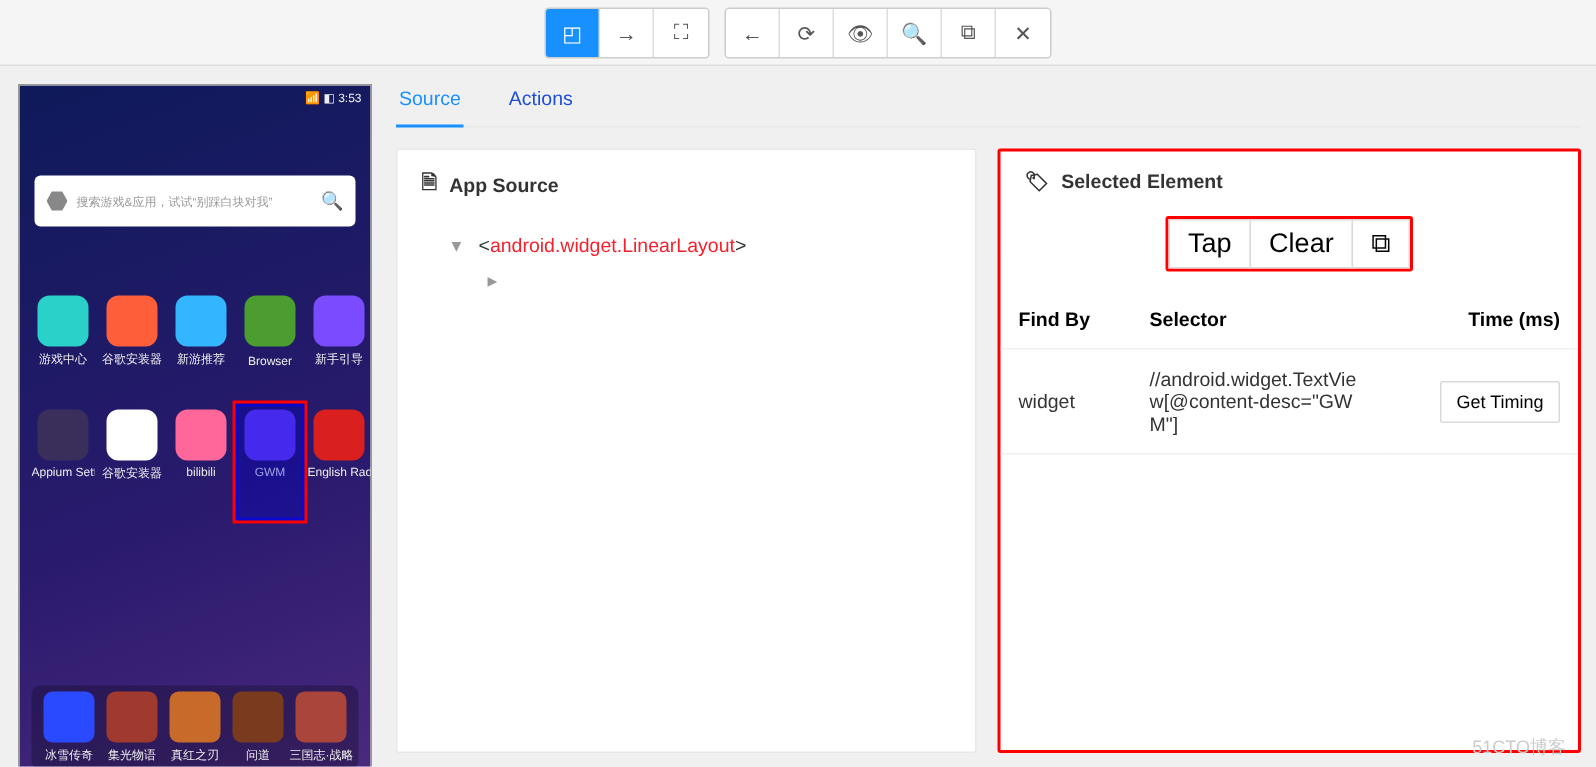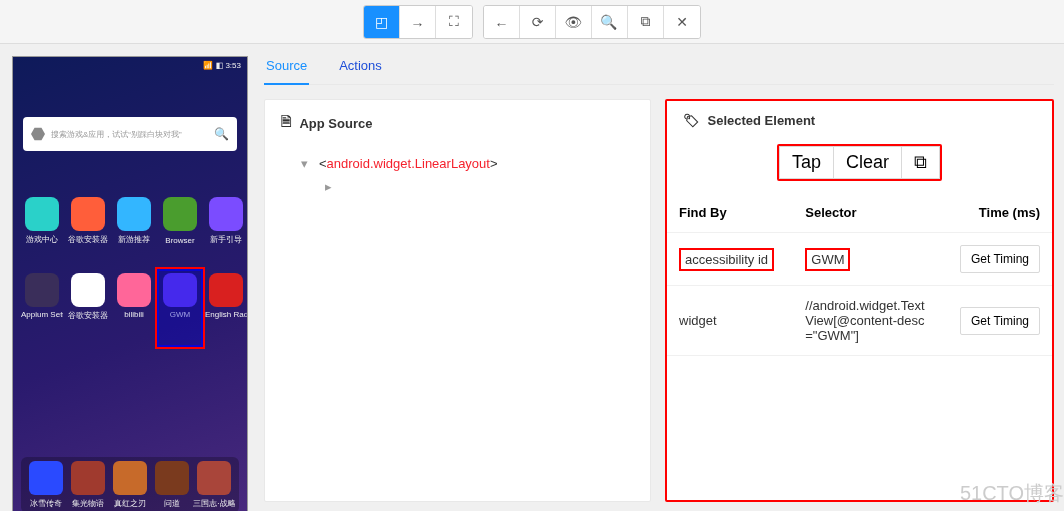--- a/index.html
+++ b/index.html
@@ -38,21 +38,21 @@
 .attr { color: #1890ff; font-style: italic; }
 .actionbar { display: flex; justify-content: center; padding: 4px 0 12px; }
 .btnset { display: flex; border: 2px solid #f00; border-radius: 2px; overflow: hidden; }
 .btnset button { border: 1px solid #d9d9d9; background: #fff; padding: 5px 12px; font-size: 18px; cursor: pointer; margin-left: -1px; }
 .btnset button:first-child { margin-left: 0; }
 .tbl { width: 100%; border-collapse: collapse; font-size: 13px; padding-left: 15px; }
 .tbl th, .tbl td { padding: 12px 12px; text-align: left; border-bottom: 1px solid #f0f0f0; vertical-align: middle; }
 .tbl th { font-weight: 600; color: #000; }
 .redbox { border: 2px solid #f00; display: inline-block; padding: 2px 4px; }
 .gbtn { border: 1px solid #d9d9d9; background: #fff; padding: 6px 10px; border-radius: 2px; cursor: pointer; font-size: 12px; white-space: nowrap; }
-.wm { position: absolute; bottom: 4px; right: 0; color: #ccc; font-size: 20px; pointer-events: none; }
+.wm { position: absolute; bottom: 4px; right: 20px; color: #ccc; font-size: 12px; pointer-events: none; }
 </style>
 </head>
 <body>
 
 <div class="toolbar">
   <div class="tbgrp" id="tbg0">
       <button class="active">◰</button>
       <button>→</button>
       <button>⛶</button>
     </div>
@@ -183,25 +183,20 @@
           <table class="tbl">
             <thead>
                 <tr>
               <th>Find By</th>
               <th>Selector</th>
               <th style="text-align:right;">Time (ms)</th>
             </tr>
               </thead>
             <tbody id="loc-body">
                 <tr>
-                  <td><span class="redbox">accessibility id</span></td>
-                  <td><span class="redbox">GWM</span></td>
-                  <td style="text-align: right;"><button class="gbtn">Get Timing</button></td>
-                </tr>
-                <tr>
                   <td>widget</td>
                   <td style="word-break: break-all; max-width: 140px;">//android.widget.TextView[@content-desc="GWM"]</td>
                   <td style="text-align: right;"><button class="gbtn">Get Timing</button></td>
                 </tr>
               </tbody>
           </table>
         </div>
       </div>
     </div>
   </div>

